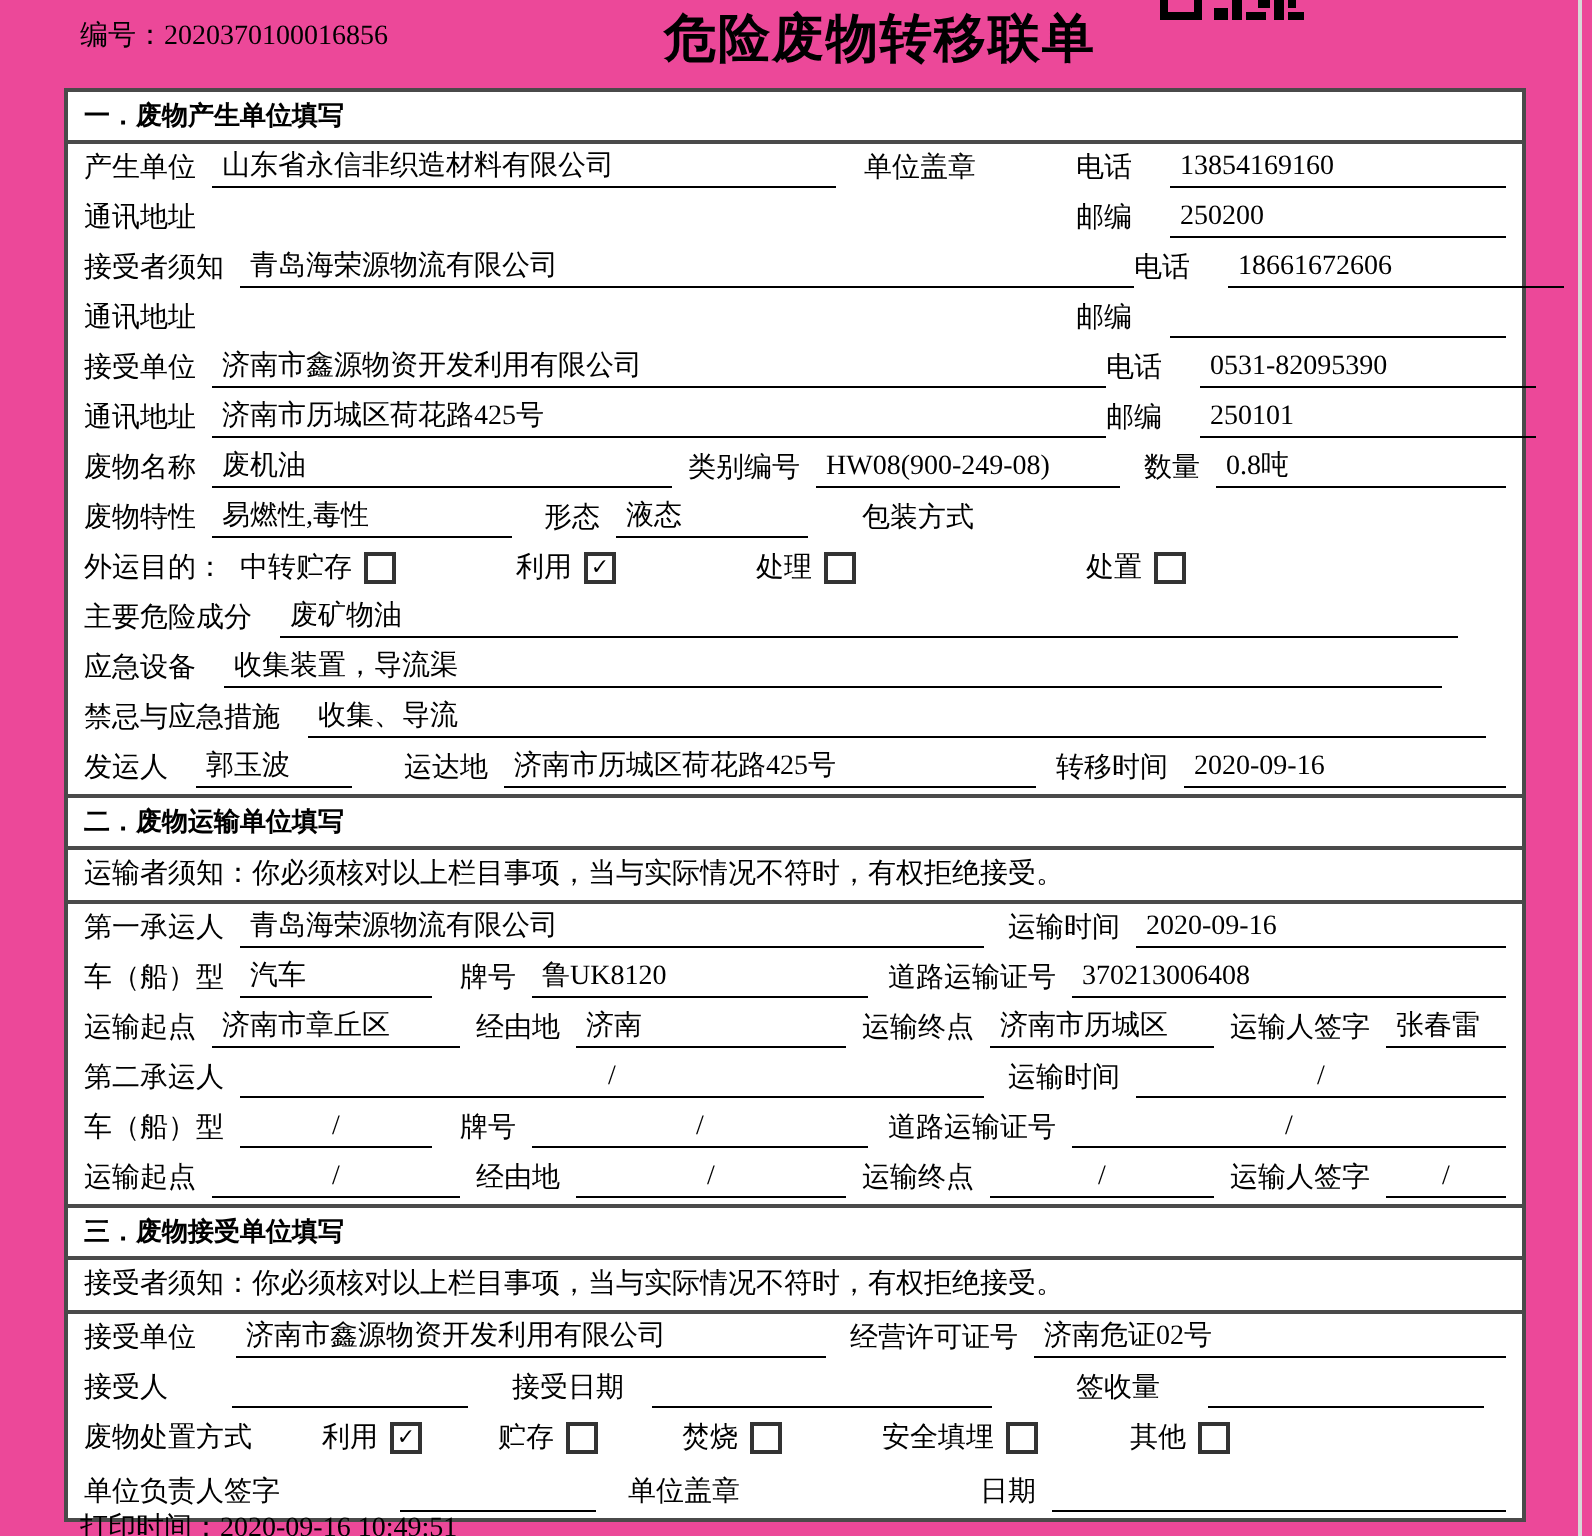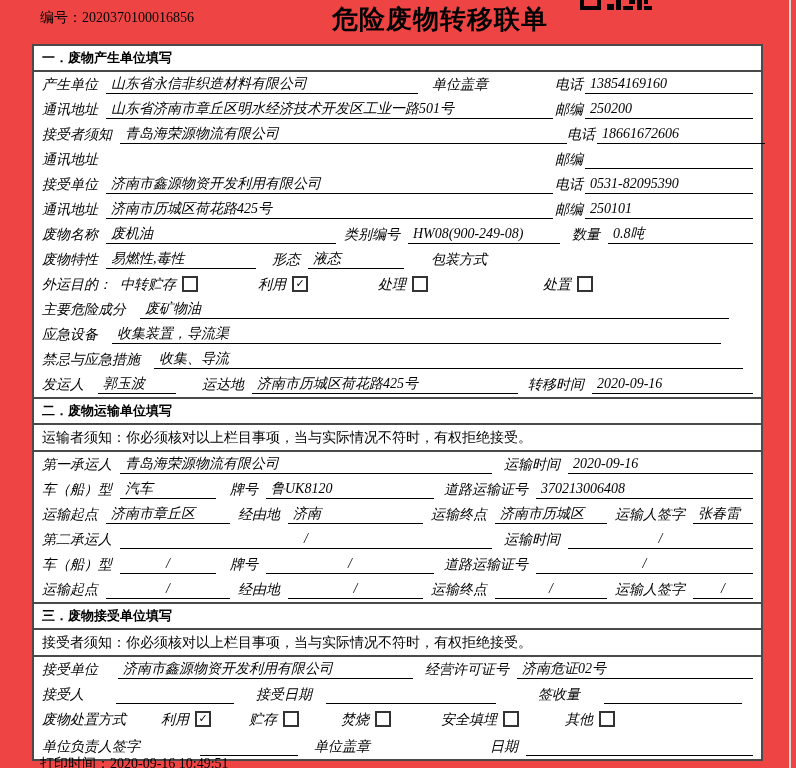--- a/index.html
+++ b/index.html
@@ -1,35 +1,35 @@
 <!DOCTYPE html>
 <html><head>
 <meta charset="utf-8">
 <style>
   html,body{margin:0;padding:0;background:#fff;}
   body{width:796px;height:768px;font-family:"Liberation Serif","DejaVu Serif",serif;color:#000;font-size:14px;}
-  .sheet{position:relative;width:796px;height:768px;background:#ef4444;overflow:hidden;}
+  .sheet{position:relative;width:796px;height:768px;background:#ec4899;overflow:hidden;}
   .edge-line{position:absolute;left:789px;top:0;width:2px;height:768px;background:#d8d8d8;}
   .serial{position:absolute;left:40px;top:9px;font-size:14px;white-space:nowrap;}
   .title{position:absolute;left:0;top:2px;width:880px;text-align:center;font-size:26px;font-weight:bold;font-family:"Liberation Sans","DejaVu Sans",sans-serif;letter-spacing:1px;}
   .qr{position:absolute;left:580px;top:0;}
   .form{position:absolute;left:32px;top:44px;width:731px;border:2px solid #4a4a4a;box-sizing:border-box;background:#fff;}
   .sec{width:100%;}
   .sec.bordered{border-top:2px solid #4a4a4a;}
   .sec-hd{height:24px;line-height:24px;padding:0 8px;font-weight:bold;font-size:13px;border-bottom:2px solid #4a4a4a;font-family:"Liberation Sans","DejaVu Sans",sans-serif;}
   .note{height:25px;line-height:25px;padding:0 8px;border-bottom:2px solid #4a4a4a;white-space:nowrap;}
-  .row{display:flex;align-items:flex-end;height:25px;padding:0 8px 3px 8px;box-sizing:border-box;font-style:italic;}
+  .row{display:flex;align-items:flex-end;height:25px;padding:0 8px 3px 8px;box-sizing:border-box;}
   .row.tall{height:27px;justify-content:center;}
   .lbl{white-space:nowrap;line-height:18px;flex:0 0 auto;}
   .ul{border-bottom:1px solid #000;line-height:18px;min-height:18px;padding:0 5px;white-space:nowrap;box-sizing:border-box;flex:0 0 auto;overflow:hidden;}
   .grow{flex:1 1 auto;}
   .ctr{text-align:center;}
   .gap8{margin-left:8px;}
   .right{margin-left:auto;display:flex;align-items:flex-end;}
-  .right .lbl{margin-right:2px;}
+  .right .lbl{margin-right:19px;}
   .cb{display:inline-block;width:12px;height:12px;border:2px solid #333;line-height:12px;font-size:11px;text-align:center;font-family:"DejaVu Sans",sans-serif;margin-left:6px;flex:0 0 auto;box-sizing:content-box;align-self:center;margin-top:2px;}
   .print-line{position:absolute;left:40px;top:755px;font-size:14px;white-space:nowrap;}
 </style>
 </head>
 <body>
 
 <div class="sheet">
 
   <div class="serial">
     <span>编号：</span><span>2020370100016856</span>
@@ -60,21 +60,20 @@
         <span class="ul gap8" style="width:312px">山东省永信非织造材料有限公司</span>
         <span class="lbl" style="margin-left:14px">单位盖章</span>
         <span class="right">
           <span class="lbl">电话</span>
           <span class="ul" style="width:168px">13854169160</span>
         </span>
       </div>
 
       <div class="row">
         <span class="lbl">通讯地址</span>
-        <span class="ul gap8" style="width:447px">山东省济南市章丘区明水经济技术开发区工业一路501号</span>
         <span class="right">
           <span class="lbl">邮编</span>
           <span class="ul" style="width:168px">250200</span>
         </span>
       </div>
 
       <div class="row">
         <span class="lbl">接受者须知</span>
         <span class="ul gap8" style="width:447px">青岛海荣源物流有限公司</span>
         <span class="right">

